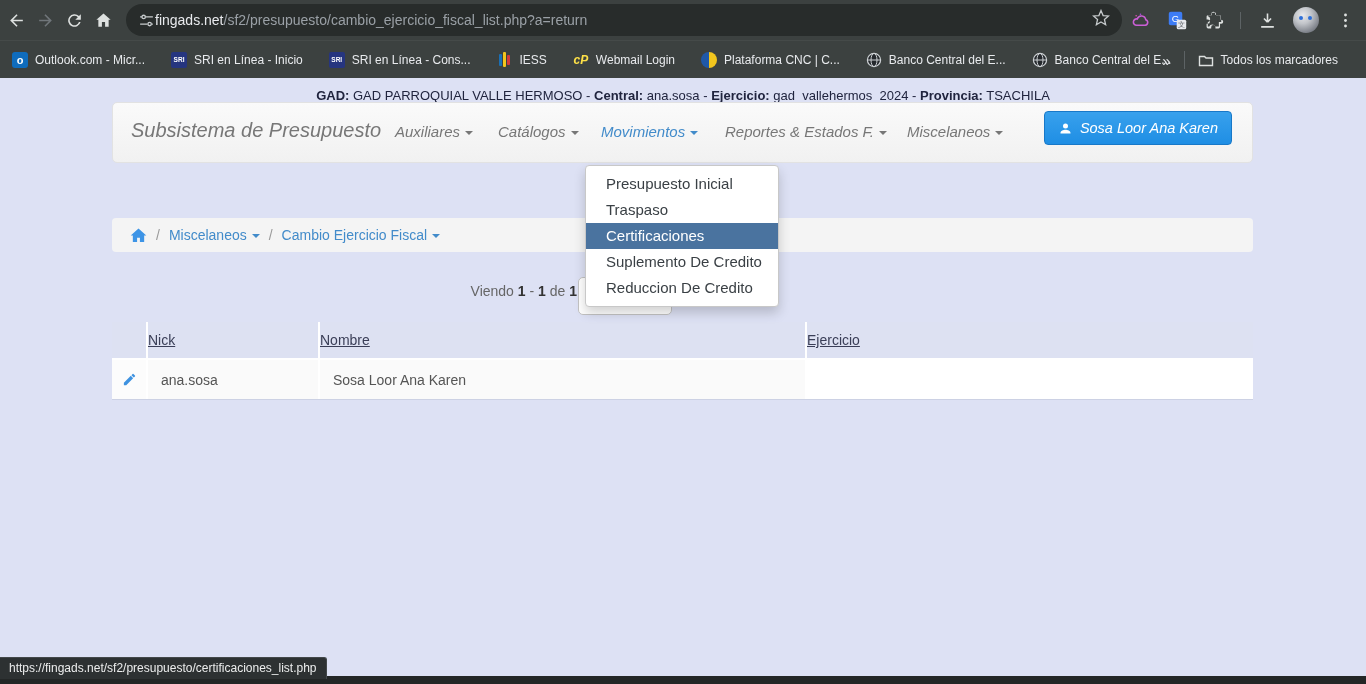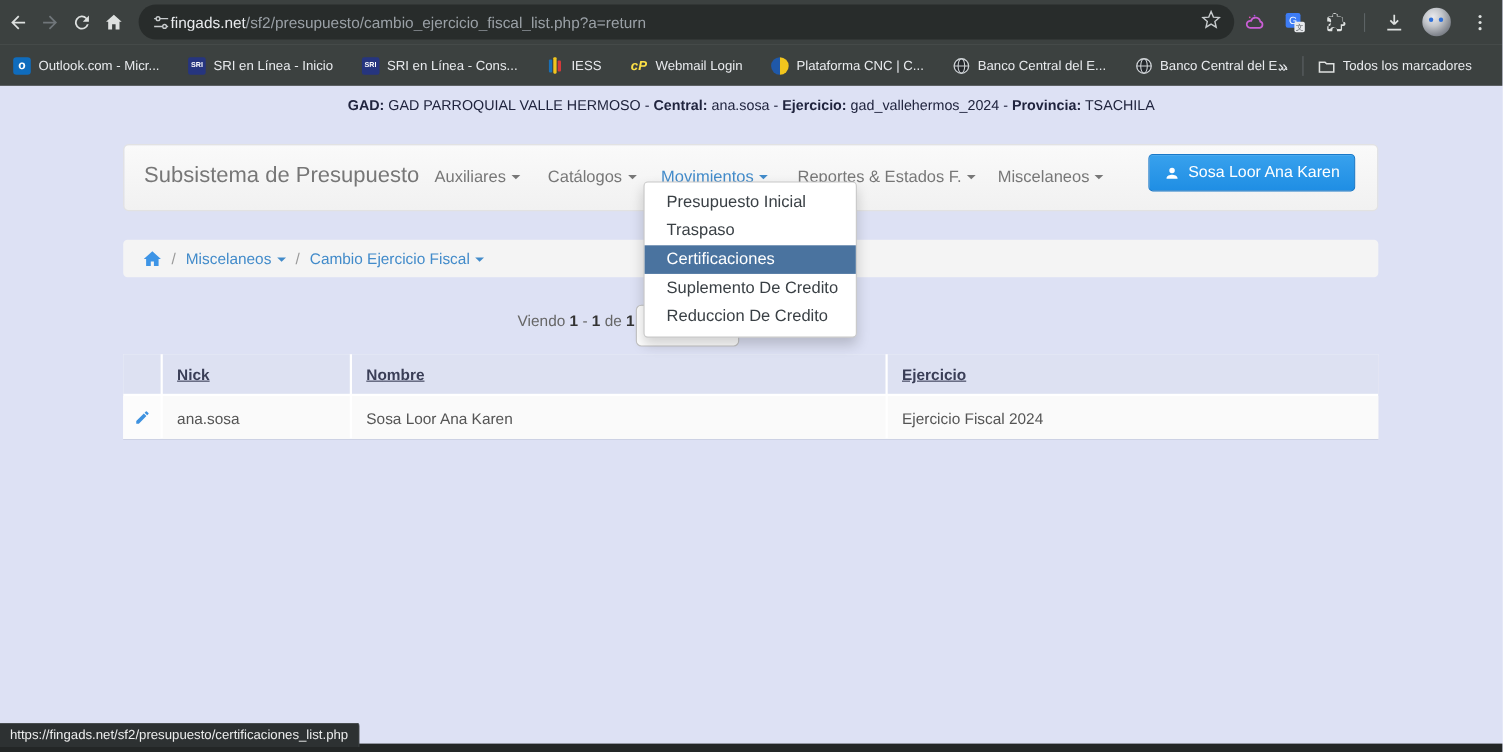--- a/index.html
+++ b/index.html
@@ -47,22 +47,22 @@
   .bm-right { position:absolute; right:28px; top:0; height:38px; display:flex; align-items:center; gap:13px; }
   .chevrons { font-size:15px; color:#e8eaed; cursor:pointer; }
   .bm-divider { width:1px; height:18px; background:#5d6365; }
 
   
   .gad-line { position:absolute; top:88px; left:0; width:100%; text-align:center;
               font-size:13px; color:#20243e; }
   .gad-line .b { font-weight:bold; }
 
   
-  .nav-panel { position:absolute; left:112px; top:131px; width:1141px; height:61px;
-               background:linear-gradient(#fafafa,#f1f1f1); border:1px solid #e2e2e2; border-radius:5px; }
+  .nav-panel { position:absolute; left:112px; top:102px; width:1141px; height:61px;
+               background:linear-gradient(#fafafa,#f1f1f1); border:1px solid #e2e2e2; border-radius:5px;font-style:italic; }
   .brand { position:absolute; left:18px; top:13px; font-size:20px; color:#777; line-height:28px; white-space:nowrap; cursor:pointer; }
   .nav-item { position:absolute; top:15px; font-size:15px; color:#777; line-height:28px; white-space:nowrap; cursor:pointer; }
   .nav-item.open { color:#428bca; }
   .caret { display:inline-block; width:0; height:0; border-left:4px solid transparent;
            border-right:4px solid transparent; border-top:4px solid currentColor;
            margin-left:5px; vertical-align:2px; }
   .user-btn { position:absolute; right:20px; top:8px; height:34px; padding:0 13px;
               background:linear-gradient(#38a1ed,#1f8ee4); border:1px solid #1878c8; border-radius:4px;
               color:#fff; font-size:14.5px; display:flex; align-items:center; gap:7px; cursor:pointer; }
   .user-btn svg { width:15px; height:15px; fill:#fff; }
@@ -85,22 +85,22 @@
   
   .viendo { position:absolute; top:283px; right:789px; font-size:14px; color:#666; white-space:nowrap; }
   .viendo .b { font-weight:bold; color:#333; }
   .page-box { position:absolute; left:578px; top:277px; width:94px; height:38px; background:#fff;
               border:1px solid #c3c3c3; border-radius:5px; z-index:5; cursor:pointer; }
 
   
   .tbl { position:absolute; left:112px; top:322px; width:1141px; display:grid;
          grid-template-columns:34px 170px 485px 1fr; gap:2px; background:#fff;
          box-shadow:0 1px 0 #ccd1e4; }
-  .th { height:36px; background:#dde1f2; display:flex; align-items:center; padding-left:13px;
-        font-size:14px; font-weight:bold; color:#3a3e57; text-decoration:underline; cursor:pointer; }
+  .th { height:36px; background:#dde1f2; display:flex; align-items:center; 
+        font-size:14px; font-weight:normal; color:#3a3e57; text-decoration:underline; cursor:pointer; }
   .th.empty { text-decoration:none; cursor:default; }
   .td { height:39px; background:#fafafa; display:flex; align-items:center; padding-left:13px;
         font-size:14px; color:#555; }
   .td.icon-cell { justify-content:center; padding-left:0; background:#fcfcfc; }
   .td.icon-cell svg { width:15px; height:15px; fill:#3e92e0; cursor:pointer; }
 
   
   .status-tip { position:absolute; left:0; top:657px; height:22px; line-height:21px; padding:0 9px;
                 background:#2d3132; color:#eceded; font-size:12px; border:1px solid #43484a;
                 border-left:none; border-bottom:none; border-radius:0 3px 0 0; z-index:30; white-space:nowrap; }
@@ -305,19 +305,18 @@
     <div class="th">Nombre</div>
     <div class="th">Ejercicio</div>
 
     <div class="td icon-cell">
       <svg viewBox="0 0 24 24">
         <path d="M3 17.25V21h3.75L17.8 9.94l-3.75-3.75L3 17.25zM20.7 7.04a1 1 0 0 0 0-1.41l-2.34-2.34a1 1 0 0 0-1.41 0l-1.83 1.83 3.75 3.75 1.83-1.83z"></path>
       </svg>
     </div>
     <div class="td">ana.sosa</div>
     <div class="td">Sosa Loor Ana Karen</div>
-    <div class="td">Ejercicio Fiscal 2024</div>
   </div>
 
   <div class="status-tip">https://fingads.net/sf2/presupuesto/certificaciones_list.php</div>
   <div class="bottom-strip"></div>
 
 </div>
 
 </body></html>

